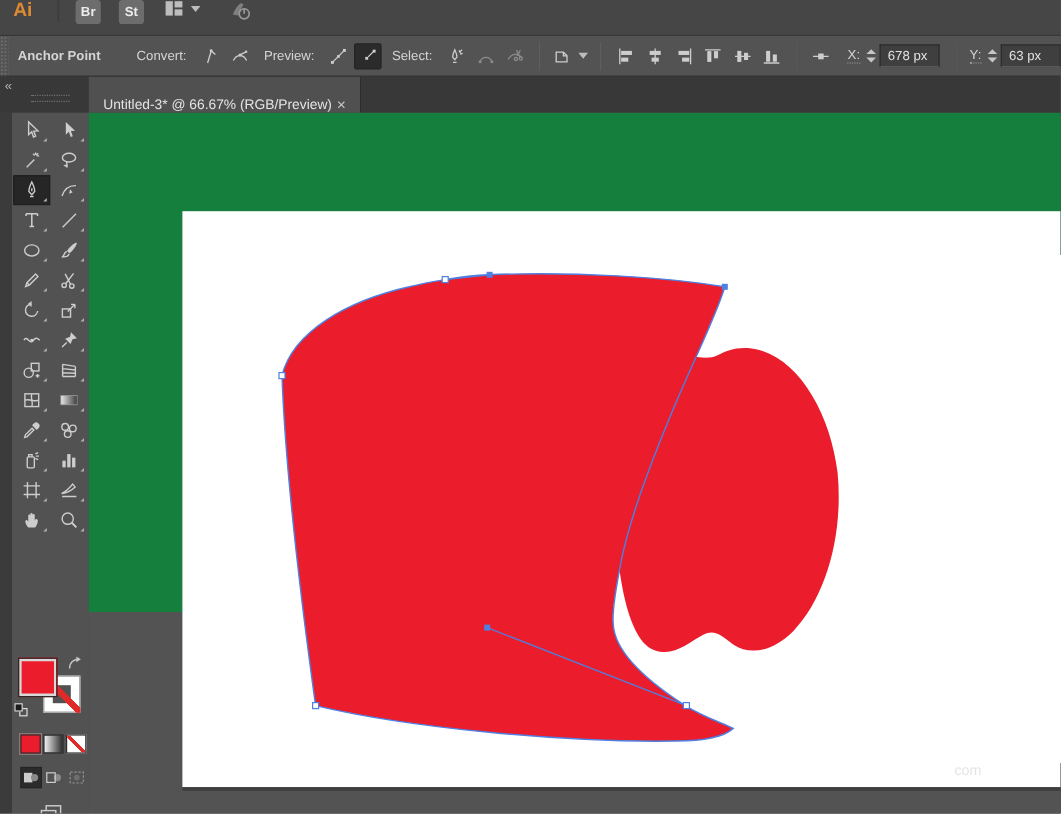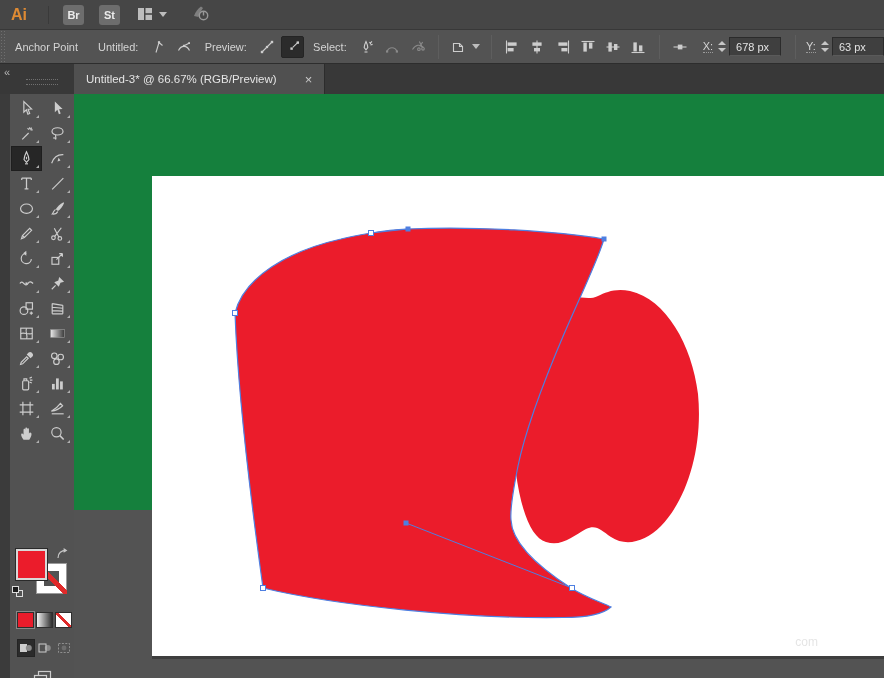--- a/index.html
+++ b/index.html
@@ -2,60 +2,60 @@
 <html><head>
 <meta charset="utf-8">
 <style>
   * { margin:0; padding:0; box-sizing:border-box; }
   body { background:#222; font-family:"Liberation Sans", sans-serif; }
   #app { position:relative; width:884px; height:678px; background:#535353; overflow:hidden;
          -webkit-user-select:none; user-select:none; }
 
   
   .menubar { position:absolute; left:0; top:0; width:884px; height:30px; background:#464646;
-             border-bottom:1px solid #383838; display:flex; align-items:center; }
+             border-bottom:1px solid #383838; display:flex; align-items:flex-start; }
   .ai-logo { width:38px; text-align:center; font-size:16px; font-weight:bold; color:#DE8A33; }
   .menu-items { display:flex; align-items:center; }
   .menu-item { font-size:12px; color:#D8D8D8; padding:0 13px; line-height:30px; cursor:default; }
   .menubar-sep { width:1px; height:18px; background:#3a3a3a; margin:0 14px 0 10px; }
   .badge { width:21px; height:20px; background:#6D6D6D; border-radius:3px; color:#ECECEC;
            font-size:11px; font-weight:bold; display:flex; align-items:center; justify-content:center;
            margin-right:15px; }
   .ws-switch { display:flex; align-items:center; margin-left:2px; }
   .chev-down { width:0; height:0; border-left:4px solid transparent; border-right:4px solid transparent;
                border-top:5px solid #BDBDBD; margin-left:6px; }
   .touch-ws { margin-left:24px; opacity:.8; }
 
   
   .controlbar { position:absolute; left:0; top:30px; width:884px; height:34px; background:#535353;
                 border-bottom:1px solid #2D2D2D; display:flex; align-items:center; }
   .grip-v { width:8px; height:34px; background-image:radial-gradient(#6f6f6f 26%, transparent 30%);
             background-size:3px 3px; }
   .cb-label { font-size:11px; color:#D4D4D4; margin:0 8px; white-space:nowrap; }
-  .cb-label.bold { font-weight:normal; margin-left:8px; margin-right:12px; }
+  .cb-label.bold { font-weight:bold; margin-left:8px; margin-right:22px; }
   .cb-btn { width:26px; height:22px; display:flex; align-items:center; justify-content:center;
             border:1px solid transparent; border-radius:2px; margin:0 1px; }
   .cb-btn svg { width:16px; height:16px; stroke:#CDCDCD; fill:none; stroke-width:1.1; }
   .cb-btn.pressed { background:#2B2B2B; border-color:#242424; }
   .cb-btn.dim svg { opacity:.45; }
   .cb-sep { width:1px; height:24px; background:#454545; border-right:1px solid #5E5E5E; margin:0 8px; }
   .stepper { display:flex; flex-direction:column; justify-content:center; gap:3px; margin:0 3px 0 5px; }
   .stepper .up { width:0;height:0;border-left:4px solid transparent;border-right:4px solid transparent;border-bottom:4px solid #C6C6C6; }
   .stepper .dn { width:0;height:0;border-left:4px solid transparent;border-right:4px solid transparent;border-top:4px solid #C6C6C6; }
   .val-box { width:58px; height:19px; background:#3F3F3F; border:1px solid #2B2B2B; border-bottom-color:#5a5a5a;
              color:#E2E2E2; font-size:11px; display:flex; align-items:center; padding-left:6px; }
   .xy-label { font-size:11px; color:#D4D4D4; border-bottom:1px dotted #9a9a9a; margin-left:10px; }
 
   
   .tabbar { position:absolute; left:0; top:64px; width:884px; height:30px; background:#383838; }
   .collapse { position:absolute; left:4px; top:2px; color:#B5B5B5; font-size:11px; letter-spacing:-2px; }
   .panel-grip { position:absolute; left:26px; top:15px; width:32px; height:6px;
                 border-top:1px dotted #707070; border-bottom:1px dotted #707070; }
   .doc-tab { position:absolute; left:74px; top:0; height:30px; background:#505050;
-             border-right:1px solid #2c2c2c; display:flex; align-items:center; padding:0 12px; gap:28px; }
+             border-right:1px solid #2c2c2c; display:flex; align-items:flex-end; padding:0 12px; gap:4px; }
   .doc-tab .title { font-size:11.5px; color:#E4E4E4; white-space:nowrap; }
   .doc-tab .close { font-size:13px; color:#C9C9C9; line-height:1; cursor:default; }
 
   
   .edge-strip { position:absolute; left:0; top:94px; width:10px; height:584px; background:#3B3B3B; }
   .toolspanel { position:absolute; left:10px; top:94px; width:64px; height:584px; background:#525252; }
   .tools-grid { display:grid; grid-template-columns:31px 31px; justify-content:center; padding-top:2px; }
   .tool { position:relative; width:31px; height:25px; display:flex; align-items:center; justify-content:center; }
   .tool svg { width:17px; height:17px; stroke:#CDCDCD; fill:none; stroke-width:1.1; }
   .tool::after { content:''; position:absolute; right:3px; bottom:3px; width:0; height:0;
@@ -116,21 +116,21 @@
         <path d="M3 12 C4.5 8 7 4.5 10 2.5 L12 4 C10 7 8 10 7.5 13 Z" fill="#8E8E8E"></path>
         <circle cx="12.5" cy="11.5" r="4.2" fill="none" stroke="#ADADAD" stroke-width="1.4"></circle>
         <path d="M12.5 7 V11.5" stroke="#ADADAD" stroke-width="1.4"></path>
       </svg>
     </div>
   </div>
 
   <div class="controlbar">
     <div class="grip-v"></div>
     <span class="cb-label bold">Anchor Point</span>
-    <span class="cb-label">Untitled:</span>
+    <span class="cb-label">Convert:</span>
     <div class="cb-btn">
       <svg viewBox="0 0 16 16">
           <path d="M5 13.5 L8 3.5 L11.5 6.5"></path>
           <rect x="6.9" y="2.2" width="2.2" height="2.2" fill="#CDCDCD" stroke="none"></rect>
         </svg>
     </div>
     <div class="cb-btn">
       <svg viewBox="0 0 16 16">
           <path d="M2.5 11.5 C5 6 11 6 13.5 11.5"></path>
           <path d="M8 6.8 L13 4.2"></path>

